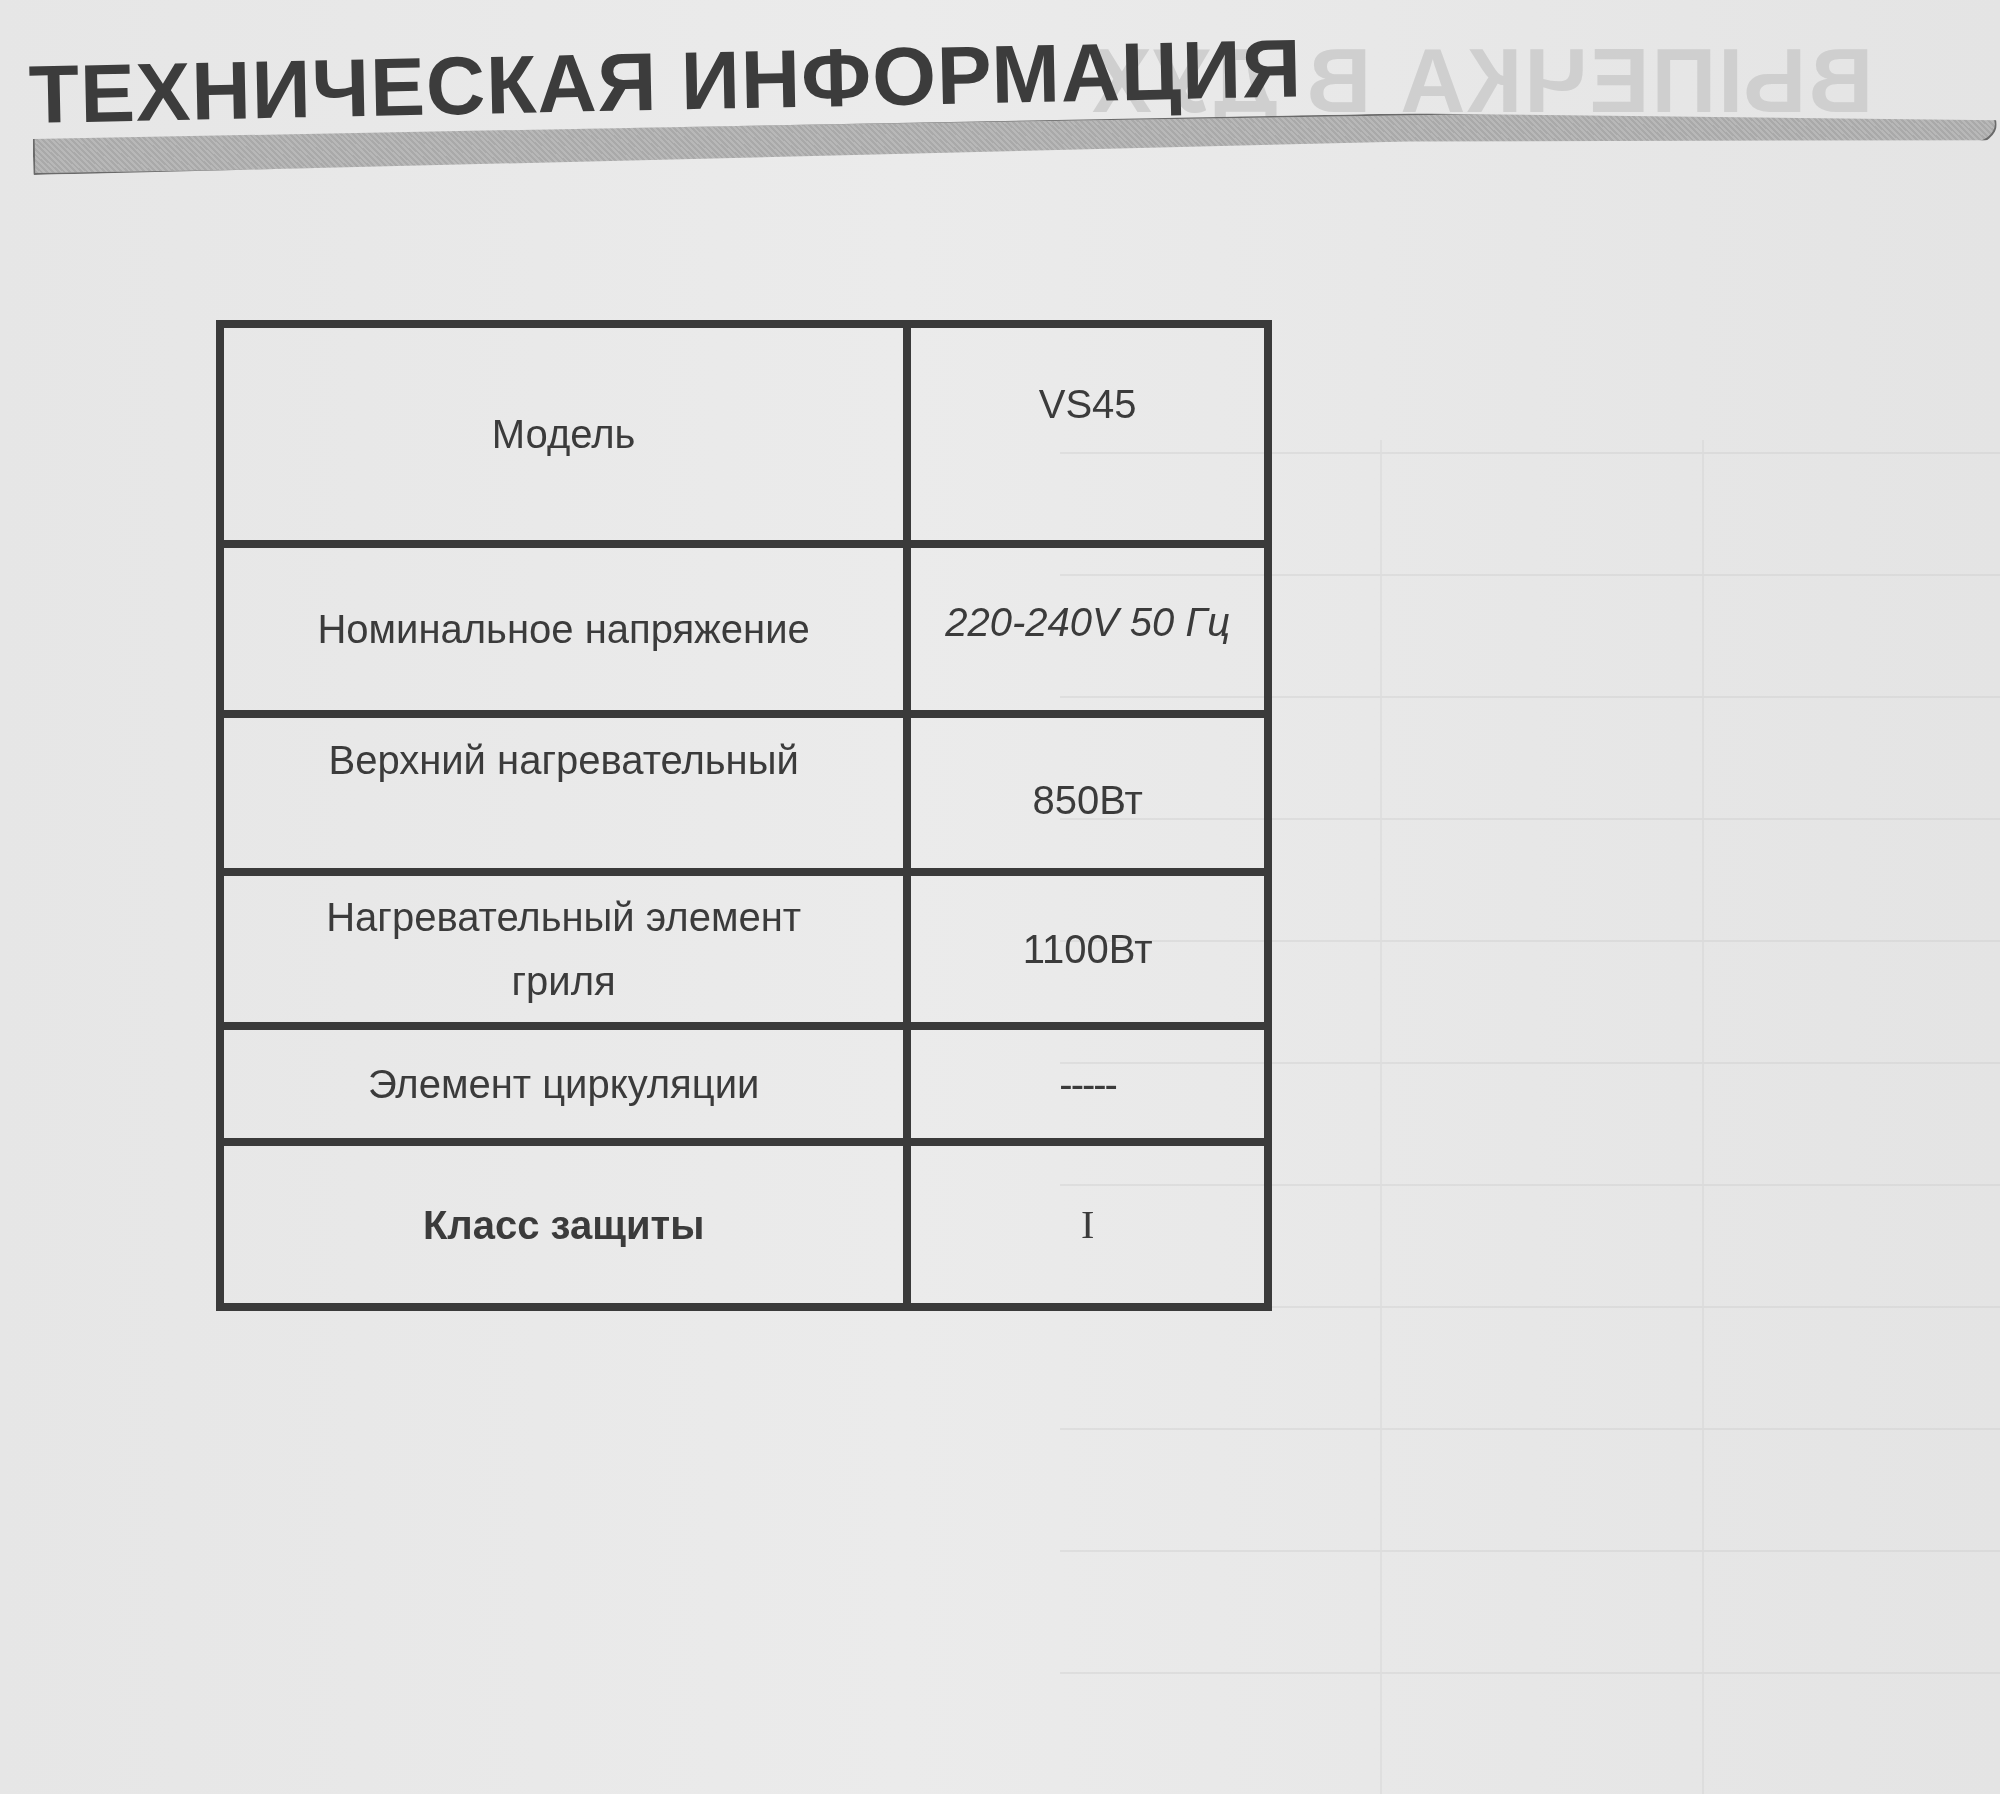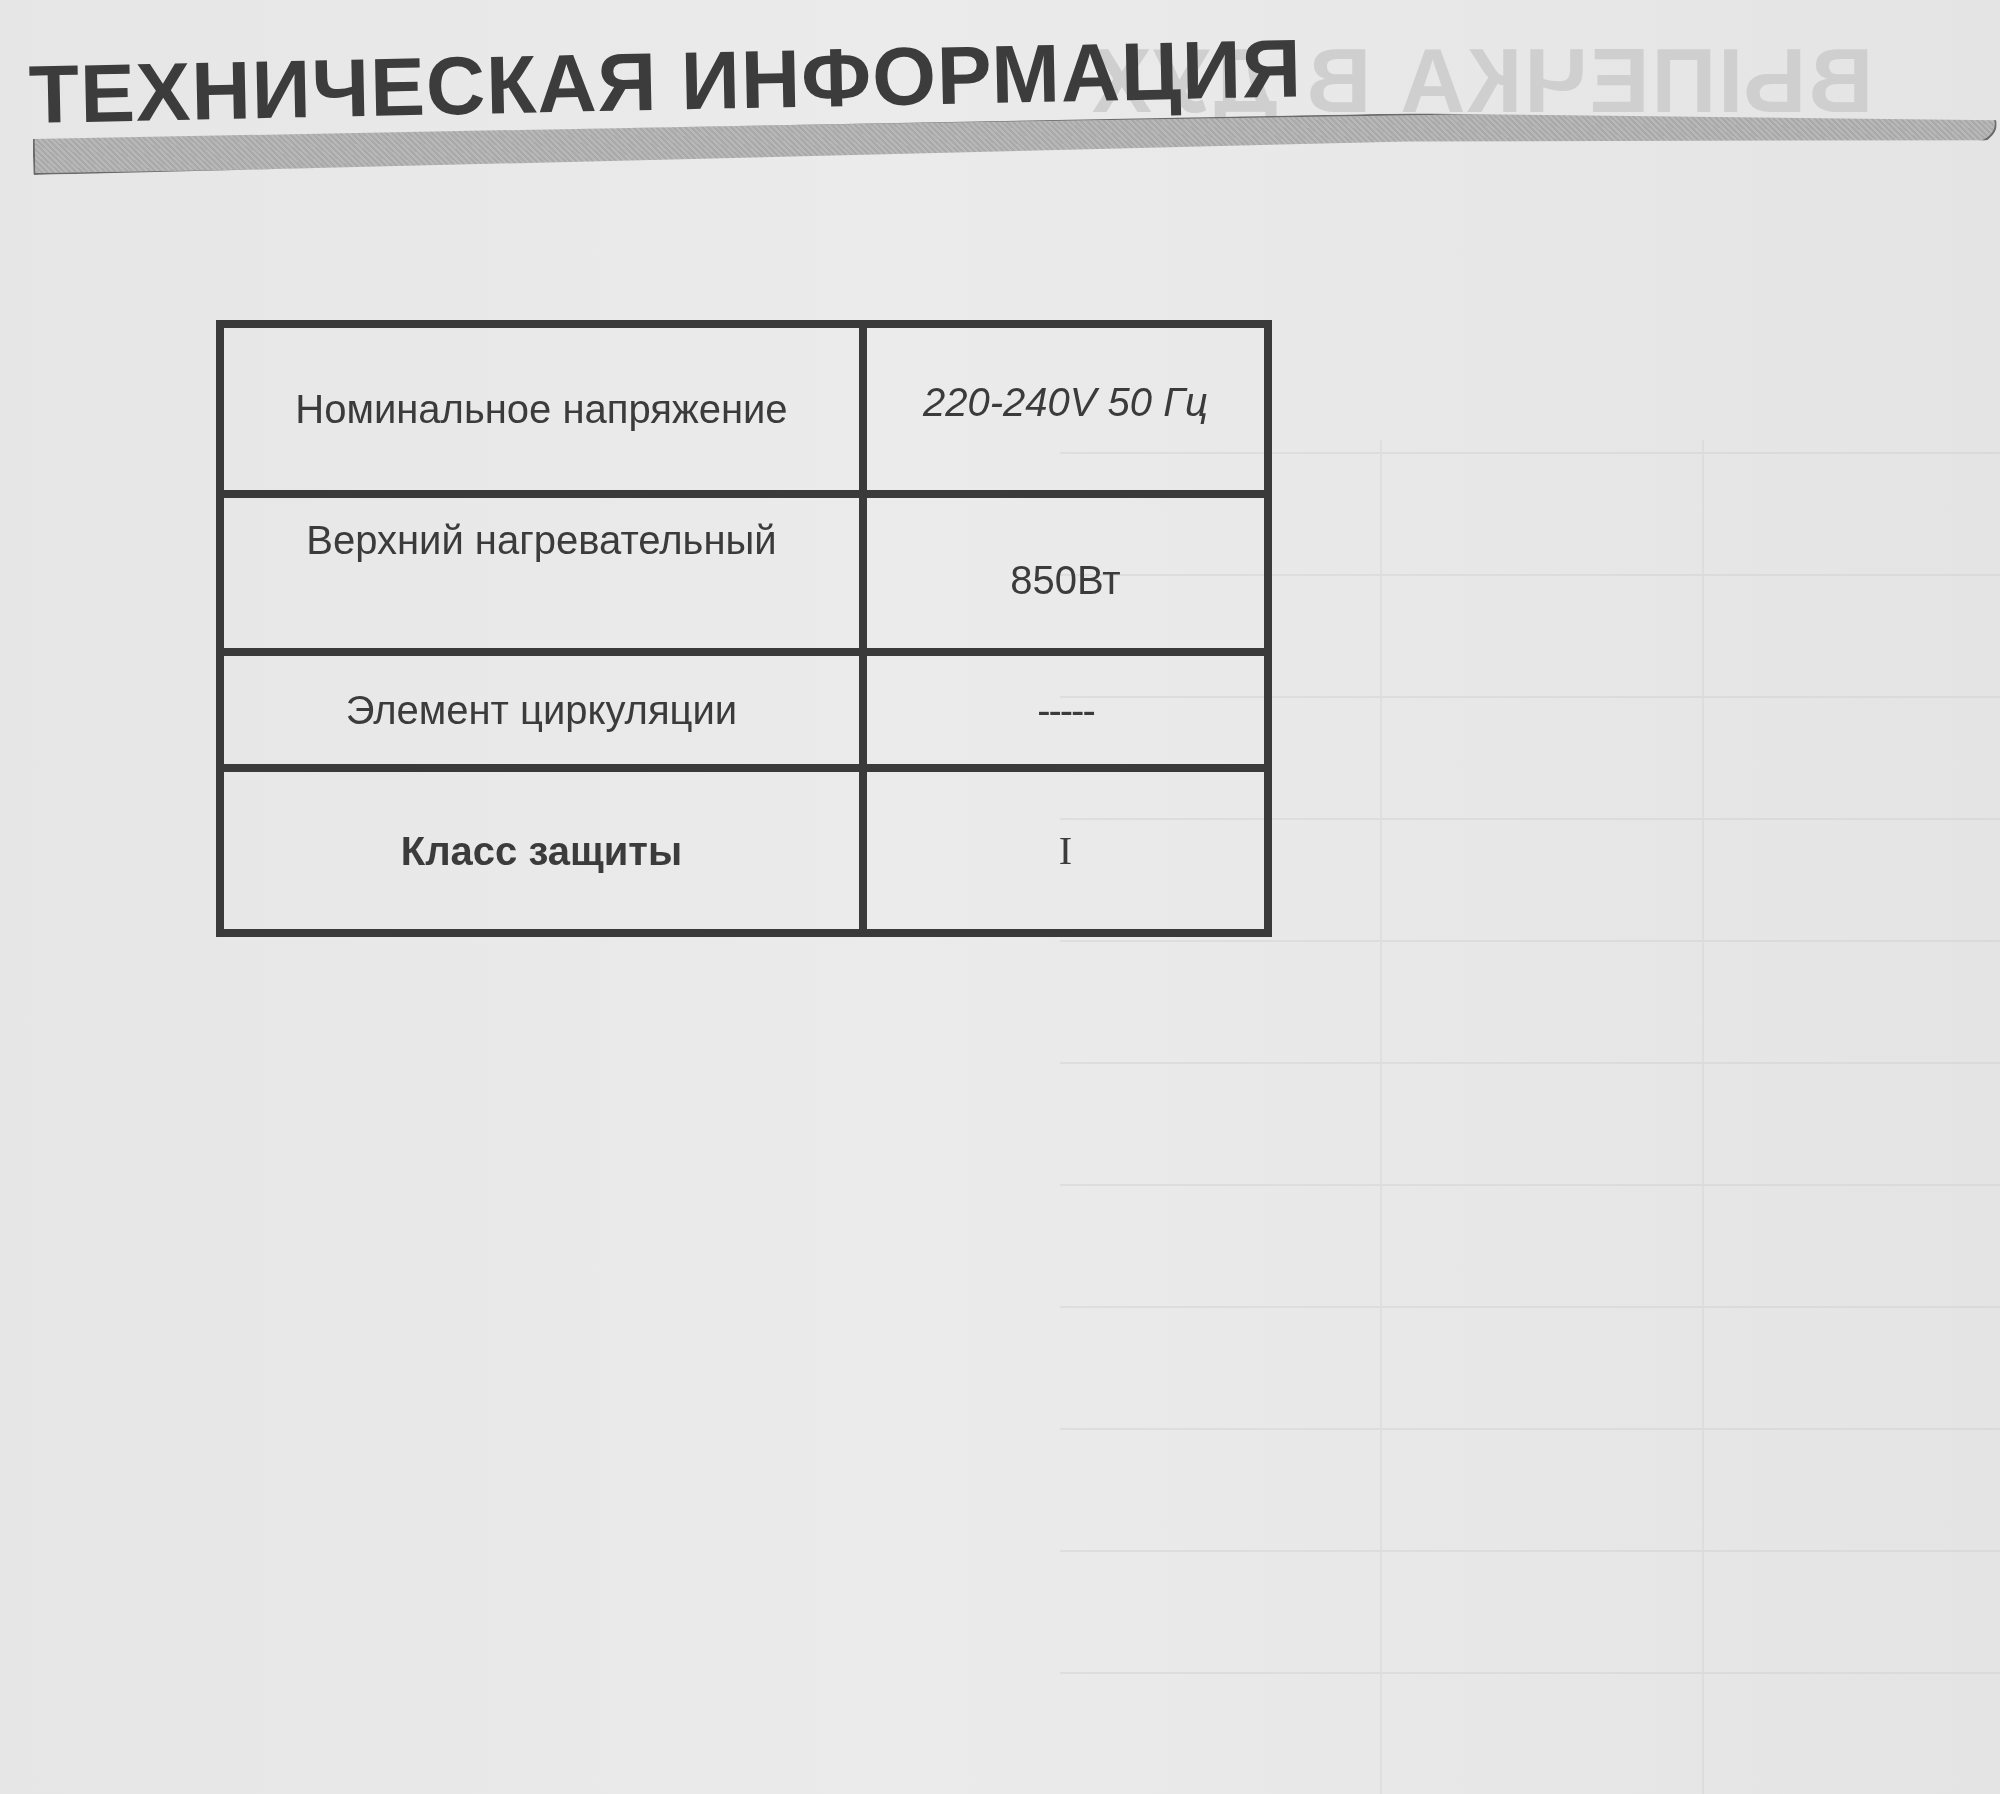--- a/index.html
+++ b/index.html
@@ -70,27 +70,35 @@
 
 <div class="page-bg"></div>
 <div class="ghost-title">ВЫПЕЧКА В ДУХ</div>
 <div class="ghost"></div>
 
 <h1 class="title" style="margin:0;">ТЕХНИЧЕСКАЯ ИНФОРМАЦИЯ</h1>
 <div class="rule"></div>
 
 <table class="spec-table">
   <tbody>
+    <tr style="height:220px;">
+      <td class="label">Модель</td>
+      <td class="value" style="vertical-align:top;padding-top:44px;">VS45</td>
+    </tr>
     <tr style="height:170px;">
       <td class="label">Номинальное напряжение</td>
       <td class="value" style="vertical-align:top;padding-top:42px;font-style:italic;">220-240V 50 Гц</td>
     </tr>
     <tr style="height:158px;">
       <td class="label" style="vertical-align:top;padding-top:10px;">Верхний нагревательный</td>
       <td class="value" style="vertical-align:top;padding-top:50px;">850Вт</td>
+    </tr>
+    <tr style="height:154px;">
+      <td class="label" style="padding:0 60px;">Нагревательный элемент гриля</td>
+      <td class="value">1100Вт</td>
     </tr>
     <tr style="height:116px;">
       <td class="label">Элемент циркуляции</td>
       <td class="value dash">-----</td>
     </tr>
     <tr style="height:165px;">
       <td class="label bold">Класс защиты</td>
       <td class="value roman">I</td>
     </tr>
   </tbody>

